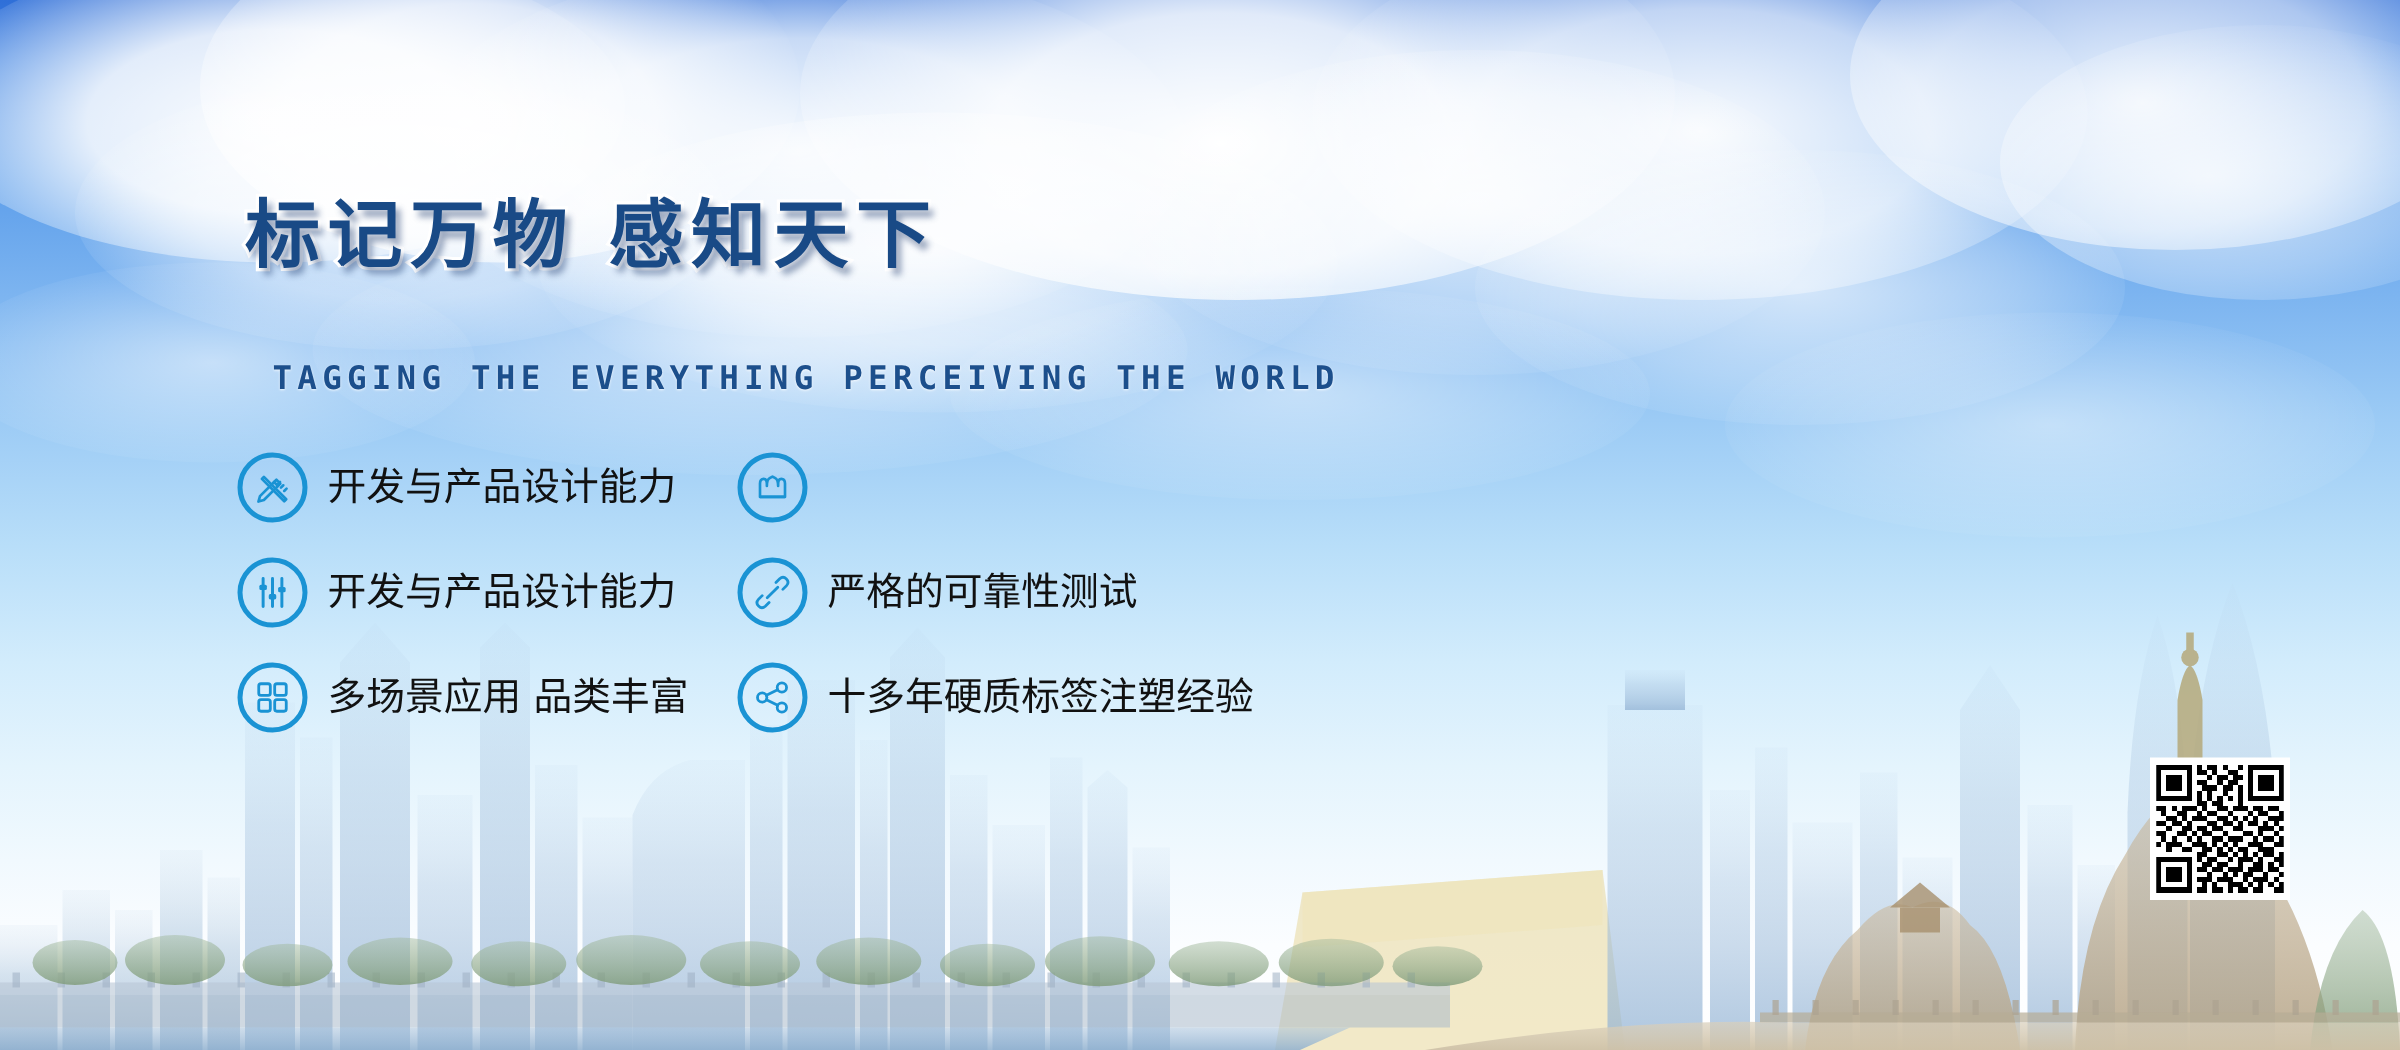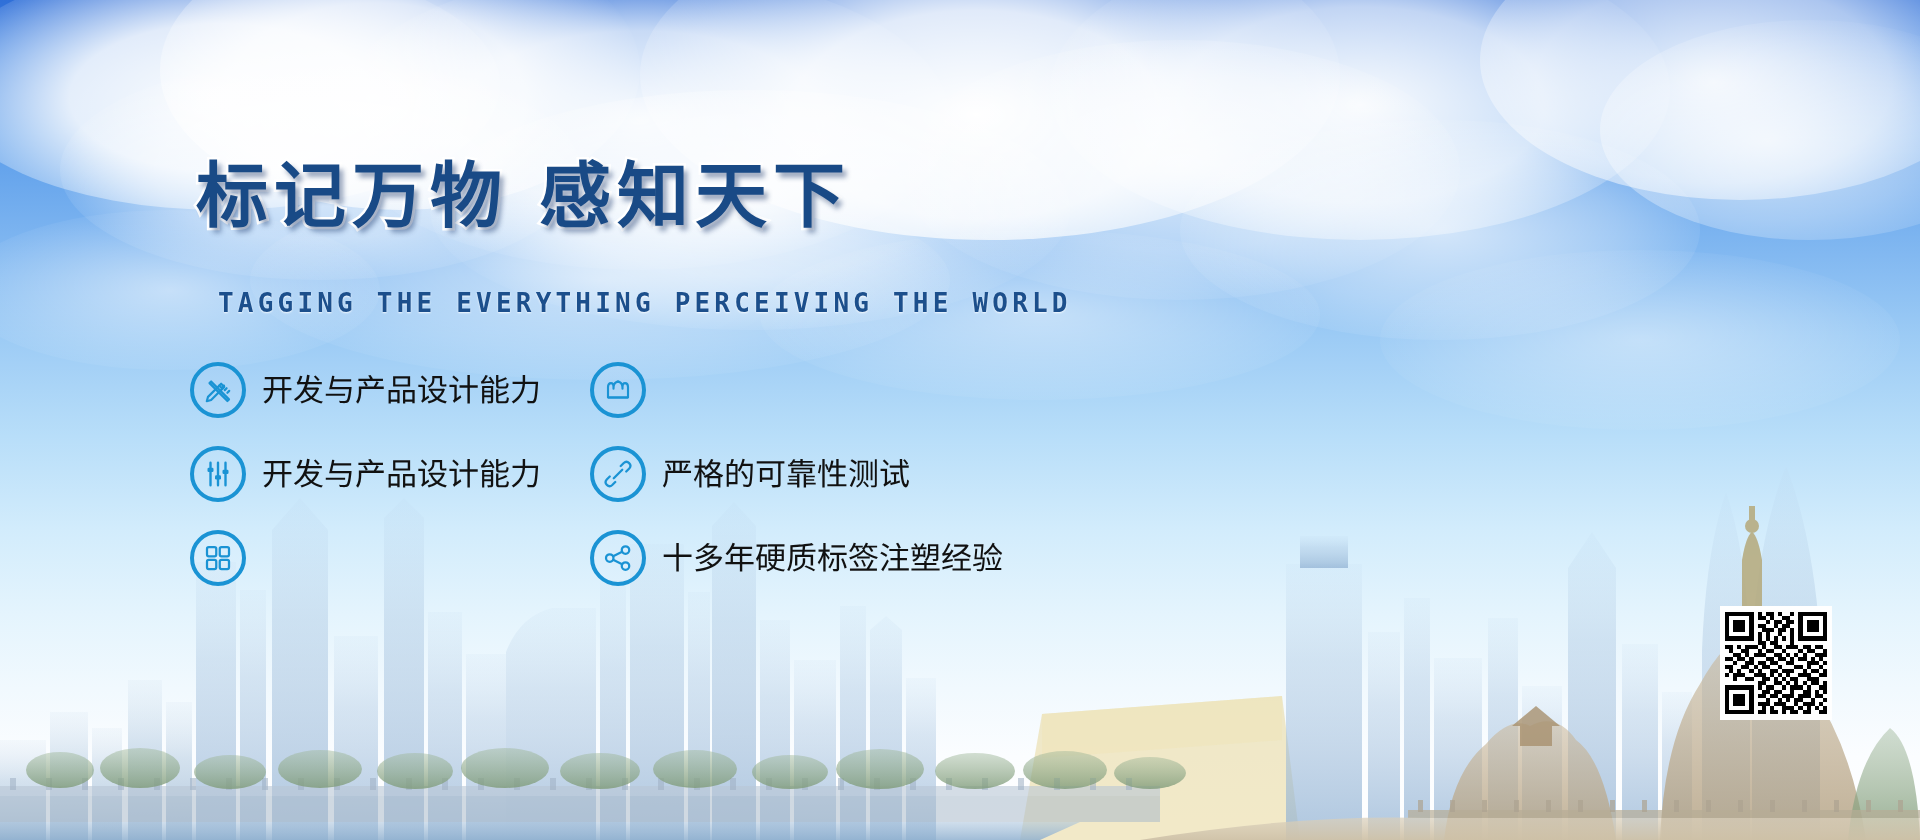--- a/index.html
+++ b/index.html
@@ -69,21 +69,21 @@
   
   .scene{position:absolute; left:0; right:0; bottom:0; height:400px;}
   .scene svg{display:block; width:100%; height:100%;}
 
   
   .headline{
     position:absolute;
     left:196px; top:158px;
     font-family:"DejaVu Sans","Liberation Sans",sans-serif;
     font-weight:700;
-    font-size:72px;
+    font-size:60px;
     line-height:1.06;
     letter-spacing:6px;
     color:#194a86;
     white-space:nowrap;
     -webkit-text-stroke:5px #ffffff;
     paint-order:stroke fill;
     text-shadow:4px 5px 5px rgba(30,60,110,.45);
   }
 
   .subhead{
@@ -407,20 +407,21 @@
       <div class="fcol-left">
         <div class="feature">
           <span class="fic">
             <svg viewBox="0 0 24 24" fill="none" stroke="#1a93d4" stroke-width="1.8">
               <rect x="3.2" y="3.2" width="7.4" height="7.4" rx="1.4"></rect>
               <rect x="13.4" y="3.2" width="7.4" height="7.4" rx="1.4"></rect>
               <rect x="3.2" y="13.4" width="7.4" height="7.4" rx="1.4"></rect>
               <rect x="13.4" y="13.4" width="7.4" height="7.4" rx="1.4"></rect>
             </svg>
           </span>
+          <span class="flabel">多场景应用  品类丰富</span>
         </div>
       </div>
       <div class="fcol-right">
         <div class="feature">
           <span class="fic">
             <svg viewBox="0 0 24 24" fill="none" stroke="#1a93d4" stroke-width="1.8" stroke-linecap="round">
               <circle cx="18" cy="5.6" r="3"></circle>
               <circle cx="5.4" cy="12" r="3"></circle>
               <circle cx="18" cy="18.4" r="3"></circle>
               <path d="M8.1 10.6 L15.3 7 M8.1 13.4 L15.3 17"></path>

